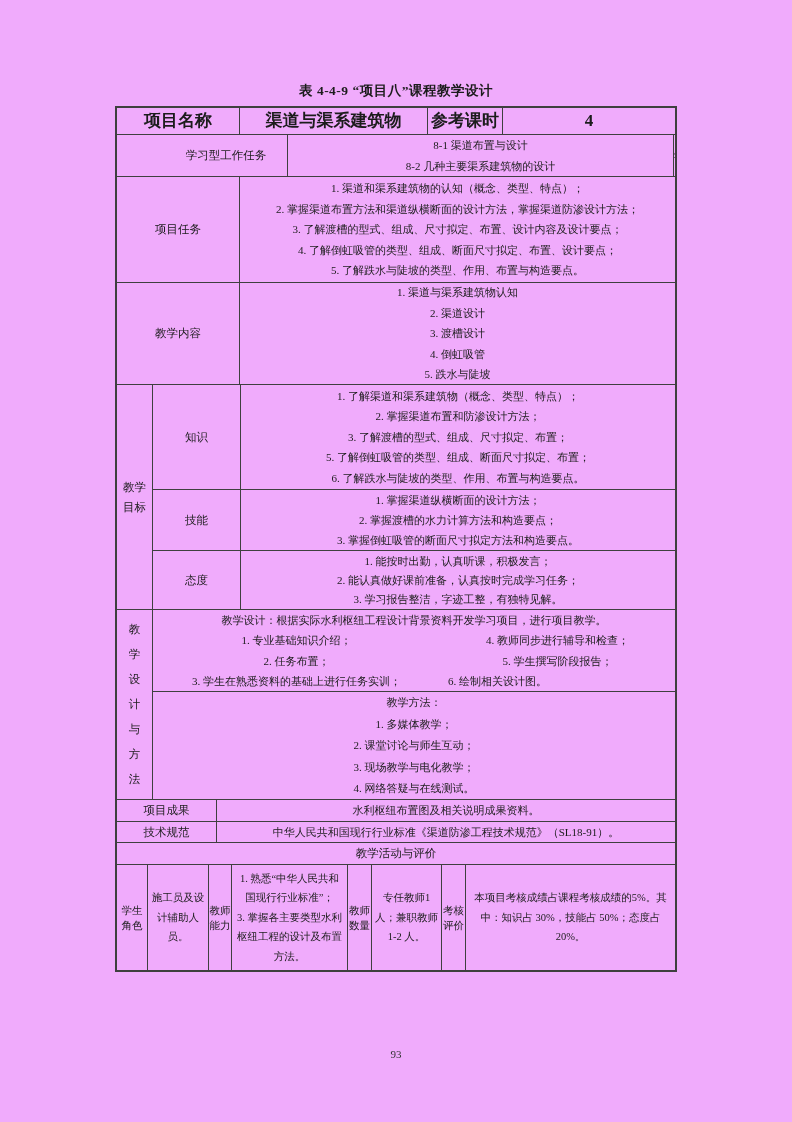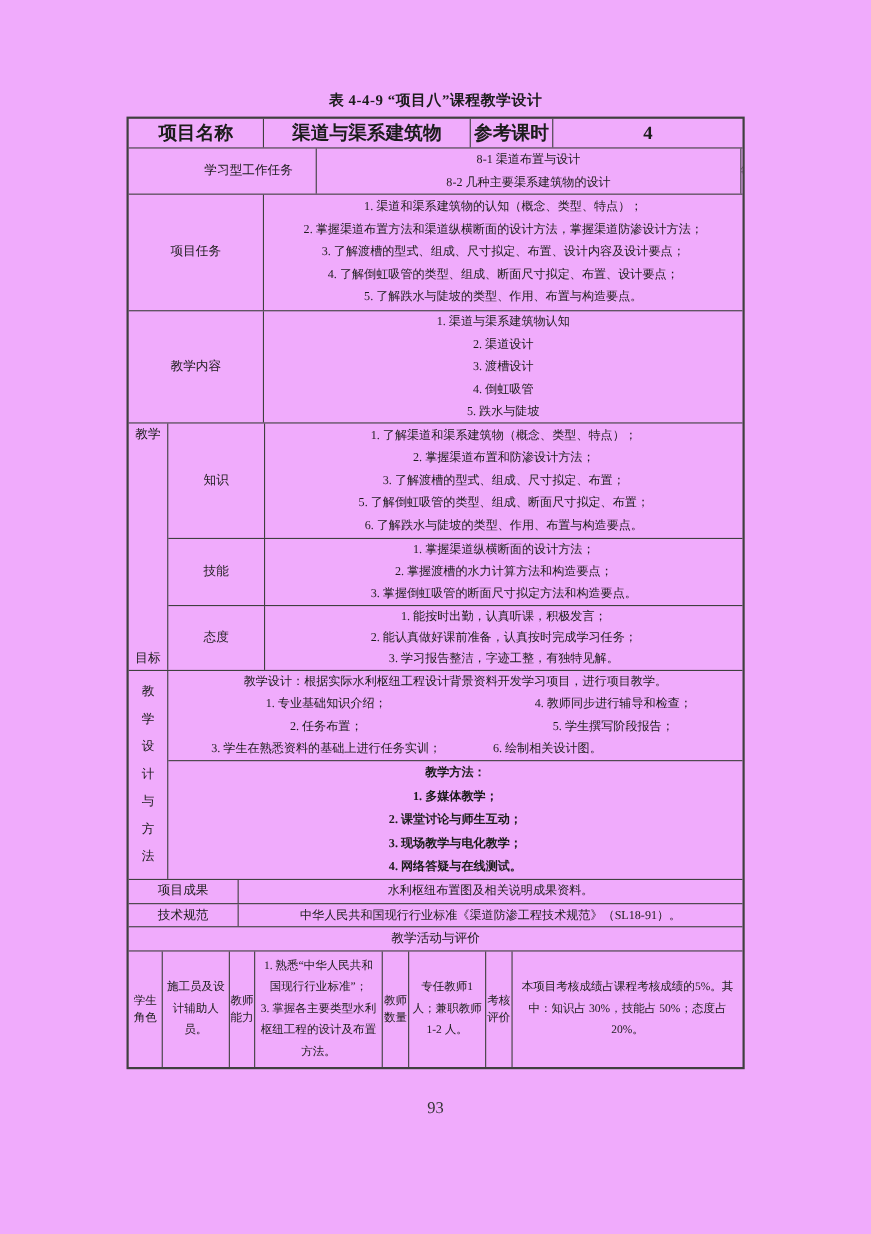--- a/index.html
+++ b/index.html
@@ -7,22 +7,22 @@
     position:relative; width:792px; height:1122px; margin:0 auto;
     background:#f0abfc; overflow:hidden;
     font-family:"Liberation Serif","DejaVu Serif",serif;
     color:#1c1c1c;
   }
   .doc-title {
     position:absolute; top:82px; left:0; width:100%;
     text-align:center; font-weight:bold; font-size:13.5px; letter-spacing:0.5px;
   }
   .page-number {
-    position:absolute; top:1000px; left:0; width:100%;
-    text-align:center; font-size:15px; color:#333;
+    position:absolute; top:1048px; left:0; width:100%;
+    text-align:center; font-size:11px; color:#333;
   }
   .tbl {
     position:absolute; left:115px; top:106px; width:562px; height:866px;
     border:2px solid #3f3f3f; box-sizing:border-box;
     display:flex; flex-direction:column;
   }
   .trow { display:flex; box-sizing:border-box; border-bottom:1px solid #3f3f3f; flex:0 0 auto; }
   .trow.last { border-bottom:none; }
   .cell {
     box-sizing:border-box; border-right:1px solid #3f3f3f;
@@ -86,21 +86,21 @@
       <div class="cell listc endc flex1">
           <div>1. 渠道与渠系建筑物认知</div>
           <div>2. 渠道设计</div>
           <div>3. 渡槽设计</div>
           <div>4. 倒虹吸管</div>
           <div>5. 跌水与陡坡</div>
         </div>
     </div>
 
     <div class="trow" style="height:225px;">
-      <div class="cell labelc listc" style="width:36px; justify-content:space-between;">
+      <div class="cell labelc listc" style="width:36px; justify-content:center;">
           <div>教学</div>
           <div>目标</div>
         </div>
       <div class="subcol">
         <div class="subrow" style="height:105px;">
           <div class="cell labelc" style="width:88px;">知识</div>
           <div class="cell listc endc flex1">
               <div>1. 了解渠道和渠系建筑物（概念、类型、特点）；</div>
               <div>2. 掌握渠道布置和防渗设计方法；</div>
               <div>3. 了解渡槽的型式、组成、尺寸拟定、布置；</div>
@@ -148,21 +148,21 @@
             <div class="pairline">
               <div class="lefthalf">2. 任务布置；</div>
               <div class="righthalf">5. 学生撰写阶段报告；</div>
             </div>
             <div class="pairline">
               <div class="lefthalf">3. 学生在熟悉资料的基础上进行任务实训；</div>
               <div class="righthalf" style="text-align:left; padding-left:8px;">6. 绘制相关设计图。</div>
             </div>
           </div>
         </div>
-        <div class="subrow last" style="height:108px;font-weight:bold;">
+        <div class="subrow last" style="height:108px;">
           <div class="cell endc flex1" style="align-items:stretch; line-height:21.5px;">
             <div style="text-align:center;">教学方法：</div>
             <div class="listc">
                 <div>1. 多媒体教学；</div>
                 <div>2. 课堂讨论与师生互动；</div>
                 <div>3. 现场教学与电化教学；</div>
                 <div>4. 网络答疑与在线测试。</div>
               </div>
           </div>
         </div>

